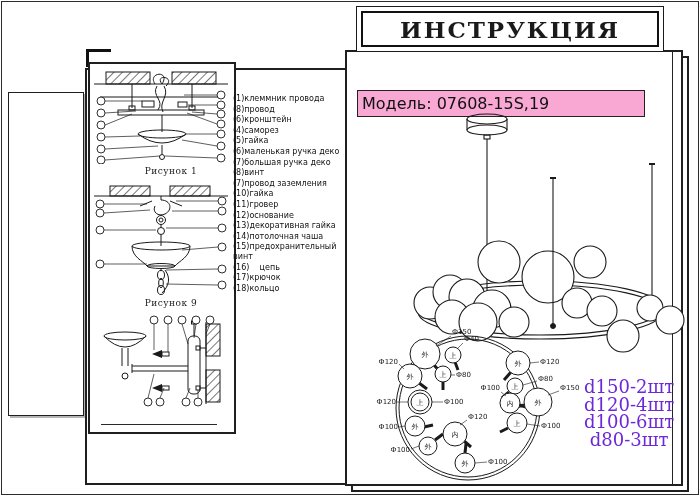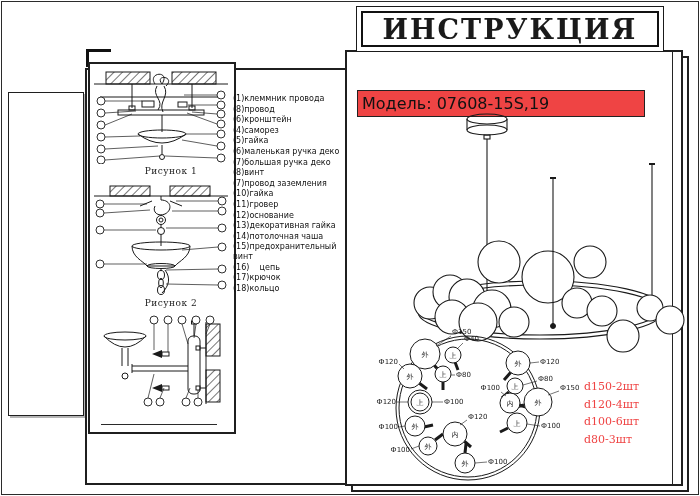--- a/index.html
+++ b/index.html
@@ -16,41 +16,41 @@
   .page-right-shadow{position:absolute;left:351px;top:56px;width:334px;height:432px;
              background:#fff;border:2px solid #1f1f1f;}
   .page-right{position:absolute;left:345px;top:50px;width:334px;height:432px;background:#fff;
              border:2px solid #1f1f1f;}
   .page-right .innerline{position:absolute;right:8px;top:0;width:1.5px;height:100%;background:#242424;}
   
   .title-box{position:absolute;left:356px;top:6px;width:306px;height:44px;background:#fff;
              border:1.5px solid #1a1a1a;}
   .title-inner{position:absolute;inset:4px;border:2.5px solid #111;display:flex;
              align-items:center;justify-content:center;}
-  .title-text{font-family:"DejaVu Serif",serif;font-weight:bold;font-size:27px;letter-spacing:2px;}
+  .title-text{font-family:"DejaVu Serif",serif;font-weight:bold;font-size:23px;letter-spacing:2px;}
   
   .fig-panel{position:absolute;left:88px;top:62px;width:144px;height:368px;background:#fff;
              border:2px solid #1f1f1f;}
   .fig-panel svg{position:absolute;left:2px;}
   .fig-cap{position:absolute;width:100%;text-align:center;font-family:"DejaVu Serif",serif;
            font-size:9px;letter-spacing:.5px;color:#222;margin-left:9px;}
   .cap3u{position:absolute;left:11px;top:360px;width:116px;border-bottom:1.5px solid #2a2a2a;}
   
   .parts{position:absolute;left:233px;top:94px;width:110px;font-size:8px;line-height:9.6px;color:#101010;}
   .parts div{margin-bottom:1px;}
   
   .model-box{position:absolute;left:357px;top:90px;width:286px;height:25px;border:1.5px solid #222;
-             background:#ef4444;display:flex;align-items:center;}
+             background:#f9a8d4;display:flex;align-items:center;}
   .model-text{font-size:16px;padding-left:4px;color:#111;}
   
   .persp{position:absolute;left:346px;top:106px;}
   .topview{position:absolute;left:348px;top:326px;}
   
   .qty{position:absolute;left:584px;top:378px;font-family:"DejaVu Serif",serif;
-       font-size:11px;line-height:17.5px;color:#ef4444;}
+       font-size:18px;line-height:17.5px;color:#6d28d9;text-align:center;}
   svg text{font-family:"DejaVu Sans",sans-serif;fill:#1a1a1a;}
 </style>
 </head>
 <body>
 
 <div class="canvas">
   <div class="frame"></div>
 
   <div class="strip"></div>
   <div class="corner-l"></div>
@@ -165,21 +165,21 @@
         <circle cx="8" cy="46" r="4"></circle>
           <circle cx="8" cy="80" r="4"></circle>
         <circle cx="130" cy="17" r="4"></circle>
           <circle cx="130" cy="27" r="4"></circle>
           <circle cx="130" cy="44" r="4"></circle>
         <circle cx="130" cy="63" r="4"></circle>
           <circle cx="130" cy="85" r="4"></circle>
           <circle cx="130" cy="101" r="4"></circle>
       </g>
     </svg>
-    <div class="fig-cap" style="top:234px">Рисунок 2</div>
+    <div class="fig-cap" style="top:234px">Рисунок 9</div>
 
     <svg style="top:250px" width="138" height="96" viewBox="0 0 138 96">
       <defs>
         <pattern id="h3" width="6" height="6" patternUnits="userSpaceOnUse" patternTransform="rotate(45)">
           <line x1="0" y1="0" x2="0" y2="6" stroke="#1a1a1a" stroke-width="1.2"></line>
         </pattern>
       </defs>
       <g stroke="#1a1a1a" fill="none" stroke-width="1">
         <line x1="114" y1="8" x2="114" y2="90"></line>
         <rect x="114" y="10" width="14" height="32" fill="url(#h3)"></rect>

